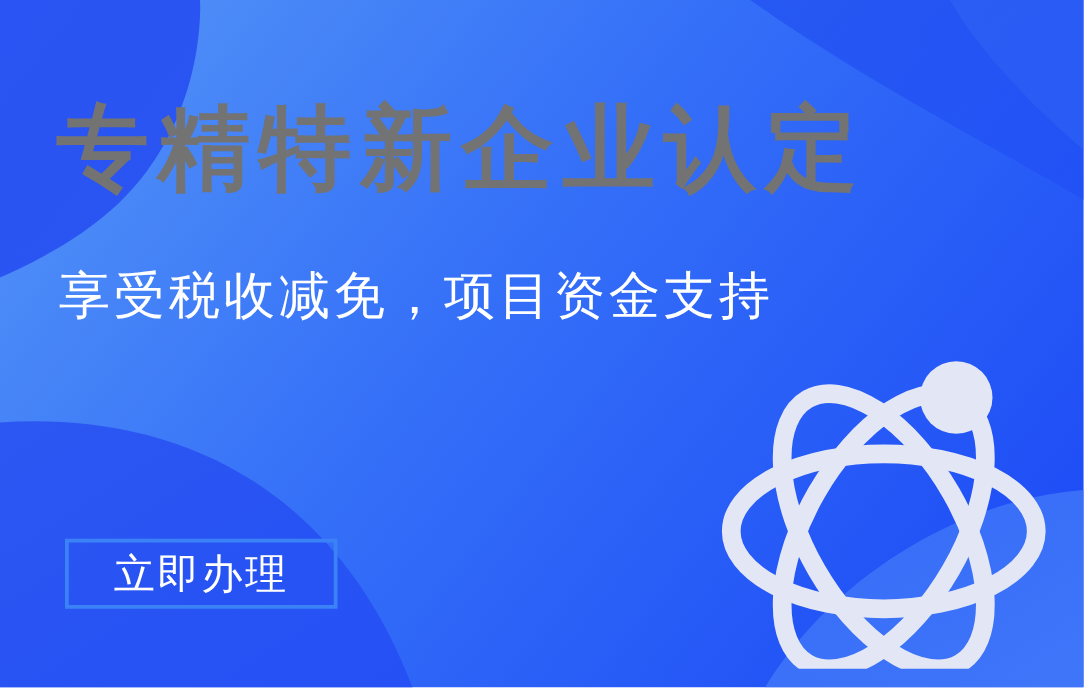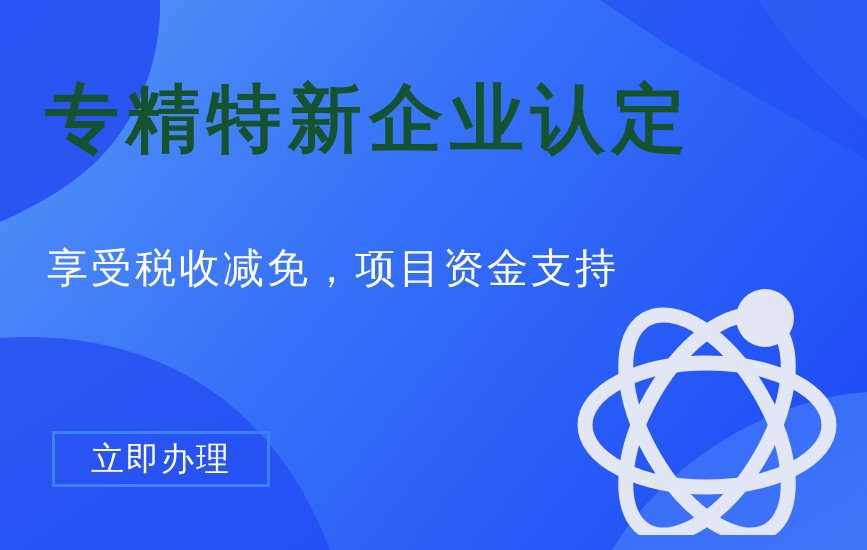--- a/index.html
+++ b/index.html
@@ -21,36 +21,35 @@
     width: 100%;
     height: 100%;
   }
   .hero-title {
     position: absolute;
     left: 45px;
     top: 82px;
     font-size: 74px;
     line-height: 1;
     font-weight: bold;
-    color: #14532d;
+    color: #737373;
     letter-spacing: 7px;
     white-space: nowrap;
     text-align: center;
   }
   .hero-subtitle {
     position: absolute;
     left: 47px;
     top: 216px;
     font-size: 41px;
     line-height: 1;
     font-weight: normal;
     color: #ffffff;
     letter-spacing: 3px;
     white-space: nowrap;
-    margin-top: 32px;
   }
   .cta-button {
     position: absolute;
     left: 52px;
     top: 431px;
     width: 218px;
     height: 56px;
     box-sizing: border-box;
     border: 3px solid #3b82f6;
     background: transparent;

